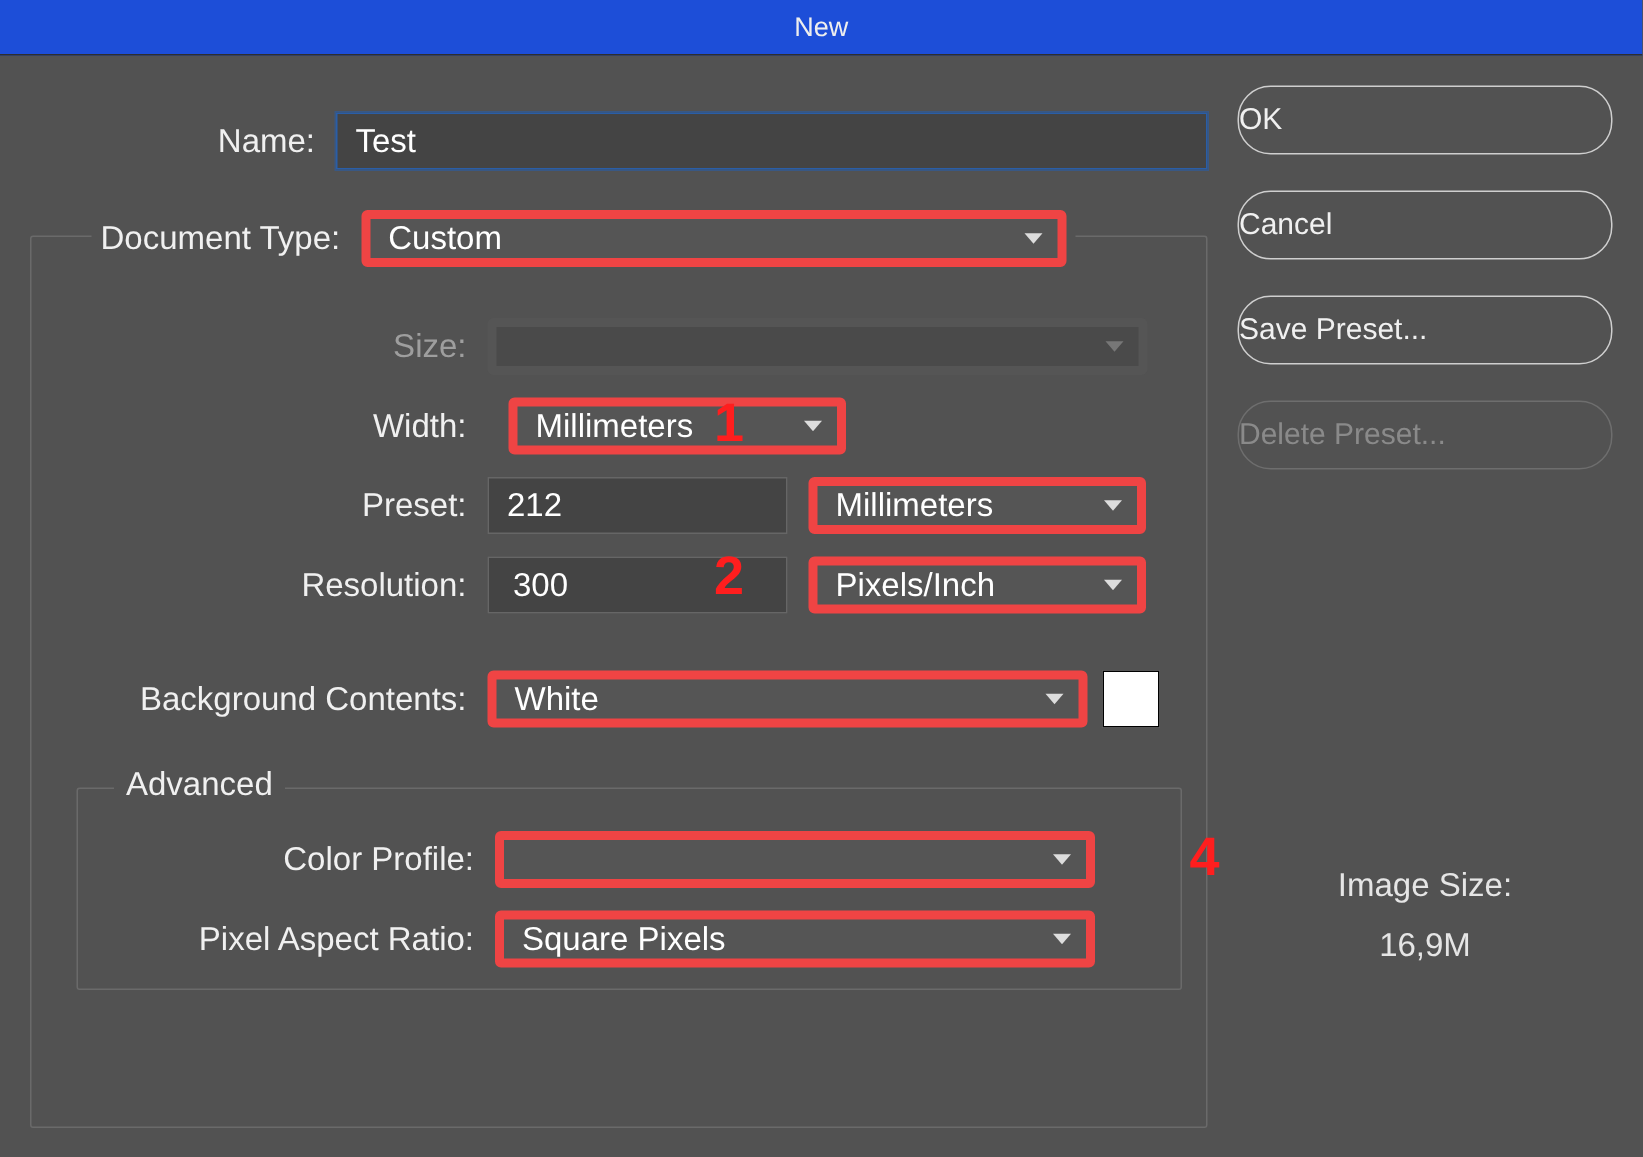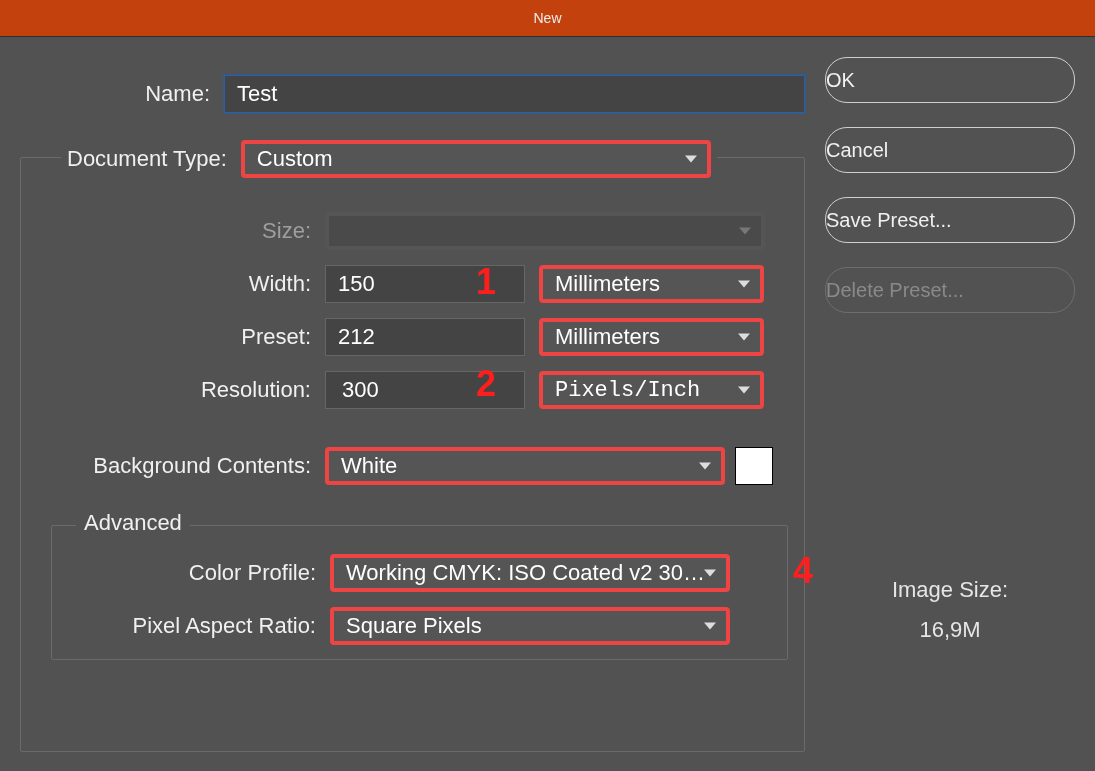--- a/index.html
+++ b/index.html
@@ -9,25 +9,25 @@
     height: 771px;
     background: #525252;
     font-family: -apple-system, "Helvetica Neue", Arial, sans-serif;
     color: #fff;
     font-size: 22px;
     overflow: hidden;
   }
   .titlebar {
     width: 100%;
     height: 36px;
-    background: #c2410c;
+    background: #1d4ed8;
     display: flex;
     align-items: center;
     justify-content: center;
-    font-size: 14px;
+    font-size: 18px;
     color: #eee;
     border-bottom: 1px solid #2e2e2e;
   }
   .body-area {
     display: flex;
     padding: 20px 20px 20px 10px;
     box-sizing: border-box;
     height: calc(100% - 36px);
   }
   .left-col {
@@ -64,21 +64,21 @@
     font-size: 22px;
     padding: 0 12px;
     box-sizing: border-box;
     outline: none;
     box-shadow: 0 0 0 1px rgba(42,94,167,0.6);
   }
   .text-input.plain { border:1px solid #666; box-shadow:none; }
   .select {
     height: 38px;
     background: #555;
-    border: 4px solid #ef4444;
+    border: 6px solid #ef4444;
     border-radius: 4px;
     color: #fff;
     font-size: 22px;
     padding: 0 34px 0 12px;
     box-sizing: border-box;
     position: relative;
     display: flex;
     align-items: center;
     white-space: nowrap;
     overflow: hidden;
@@ -212,21 +212,20 @@
         <div class="gap"></div>
         <div class="select disabled" style="width:440px;">
           <span></span>
           <span class="chev"></span>
         </div>
       </div>
 
       <div class="row">
         <div class="lbl">Width:</div>
         <div class="gap"></div>
-        <input class="text-input plain" style="width: 200px;" value="150">
         <div class="gap"></div>
         <div class="select" style="width:225px;">
           <span>Millimeters</span>
           <span class="chev"></span>
         </div>
         <span class="anno" style="left:455px; top:-4px;">1</span>
       </div>
 
       <div class="row">
         <div class="lbl">Preset:</div>
@@ -237,21 +236,21 @@
           <span>Millimeters</span>
           <span class="chev"></span>
         </div>
       </div>
 
       <div class="row">
         <div class="lbl">Resolution:</div>
         <div class="gap"></div>
         <input class="text-input plain" style="width: 200px; padding-left: 16px;" value="300">
         <div class="gap"></div>
-        <div class="select" style="width:225px;font-family:Liberation Mono, monospace;">
+        <div class="select" style="width:225px;">
           <span>Pixels/Inch</span>
           <span class="chev"></span>
         </div>
         <span class="anno" style="left:455px; top:-8px;">2</span>
       </div>
 
 
       <div class="row" style="margin-top:38px;">
         <div class="lbl">Background Contents:</div>
         <div class="gap"></div>
@@ -262,21 +261,20 @@
         <div class="swatch"></div>
       </div>
 
       <div class="adv-group">
         <div class="adv-legend">Advanced</div>
 
         <div class="row">
           <div class="lbl" style="width:250px;">Color Profile:</div>
           <div class="gap"></div>
           <div class="select" style="flex:1; max-width:400px;">
-            <span>Working CMYK:  ISO Coated v2 30…</span>
             <span class="chev"></span>
           </div>
           <span class="anno" style="right:-40px; top:-4px;">4</span>
         </div>
 
         <div class="row" style="margin-bottom:4px;">
           <div class="lbl" style="width:250px;">Pixel Aspect Ratio:</div>
           <div class="gap"></div>
           <div class="select" style="flex:1; max-width:400px;">
             <span>Square Pixels</span>

